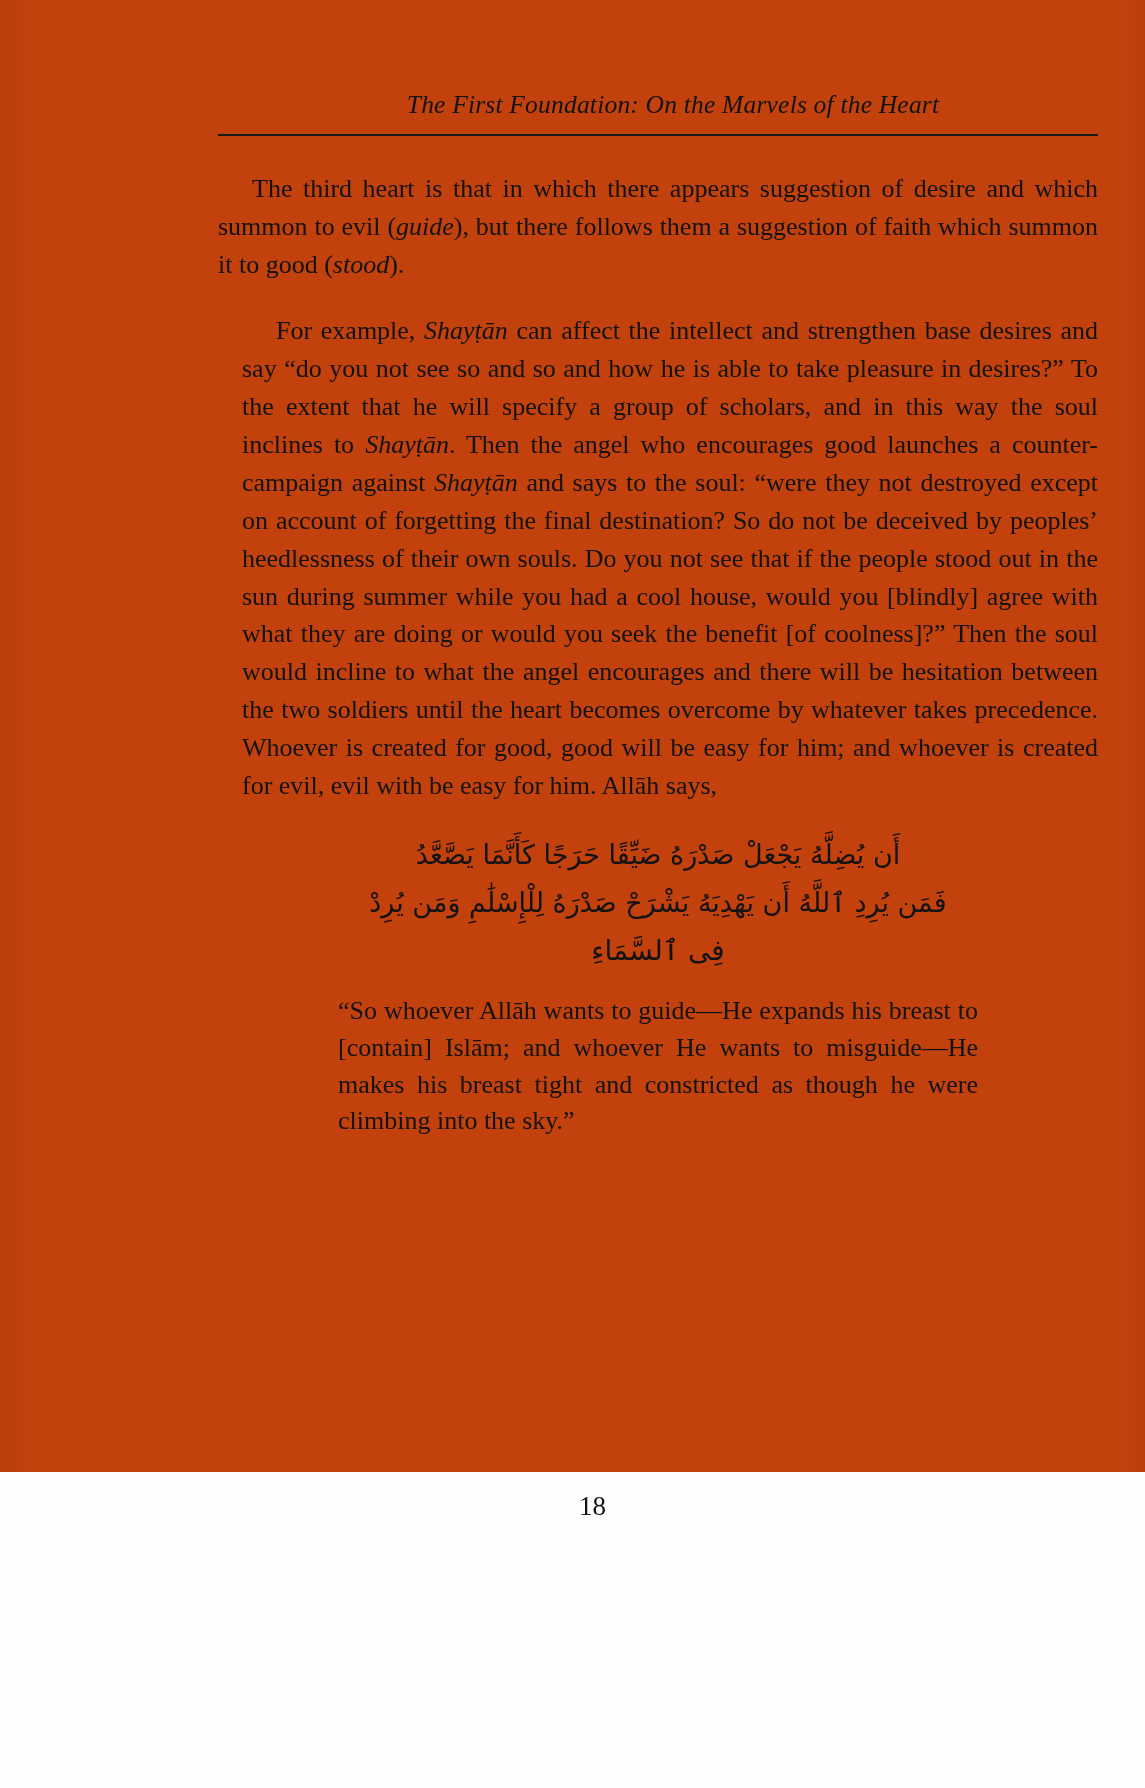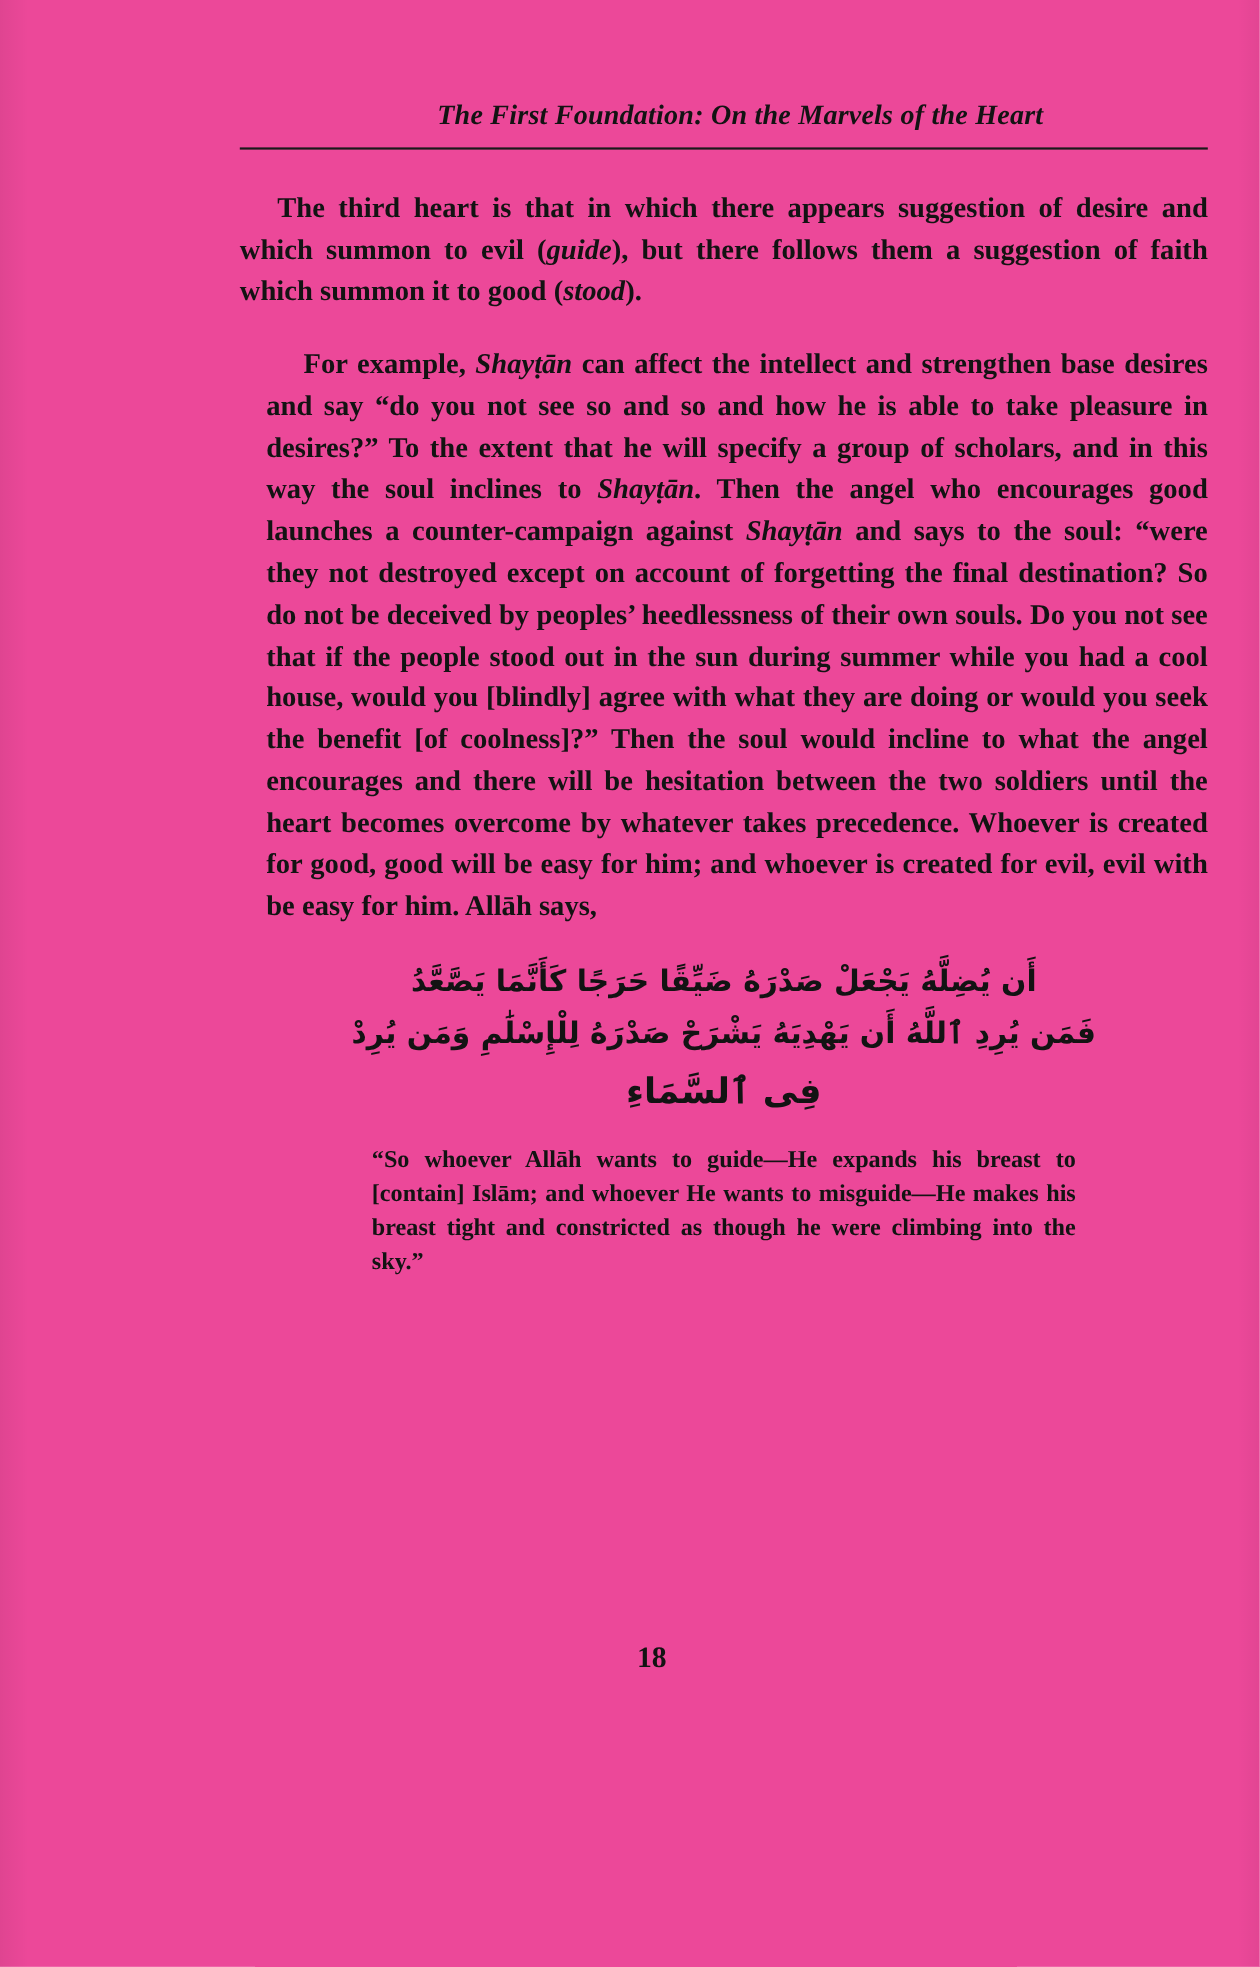--- a/index.html
+++ b/index.html
@@ -10,24 +10,23 @@
     width: 1145px;
     height: 1788px;
     background: #fdfdfb;
     font-family: "Liberation Serif", serif;
     color: #161616;
     overflow: hidden;
   }
   .page {
     position: relative;
     width: 1145px;
-    height: 1788px;
+    height: 1472px;
     box-sizing: border-box;
-    background: #ec4899;
-    font-weight: bold;
+    background: #c2410c;
   }
   
   .page::before {
     content: "";
     position: absolute;
     left: 0; top: 0;
     width: 26px; height: 100%;
     background: linear-gradient(to right, rgba(0,0,0,0.055), rgba(0,0,0,0));
     pointer-events: none;
   }
@@ -83,26 +82,26 @@
     margin: 26px 0 18px 0;
     text-align: center;
     direction: rtl;
     font-family: "DejaVu Sans", sans-serif;
     font-size: 27px;
     line-height: 1.75;
     color: #131313;
     letter-spacing: 0.5px;
   }
   .ayah .line { display: block; }
-  .ayah .line.short { font-size: 32px; }
+  .ayah .line.short { font-size: 28px; }
 
   .translation {
     margin: 18px auto 0 auto;
     width: 640px;
-    font-size: 22px;
+    font-size: 26px;
     line-height: 1.42;
     text-align: justify;
     color: #131313;
   }
   .citation {
     margin: 16px auto 0 auto;
     width: 640px;
     text-align: right;
     font-size: 23.5px;
     color: #131313;

